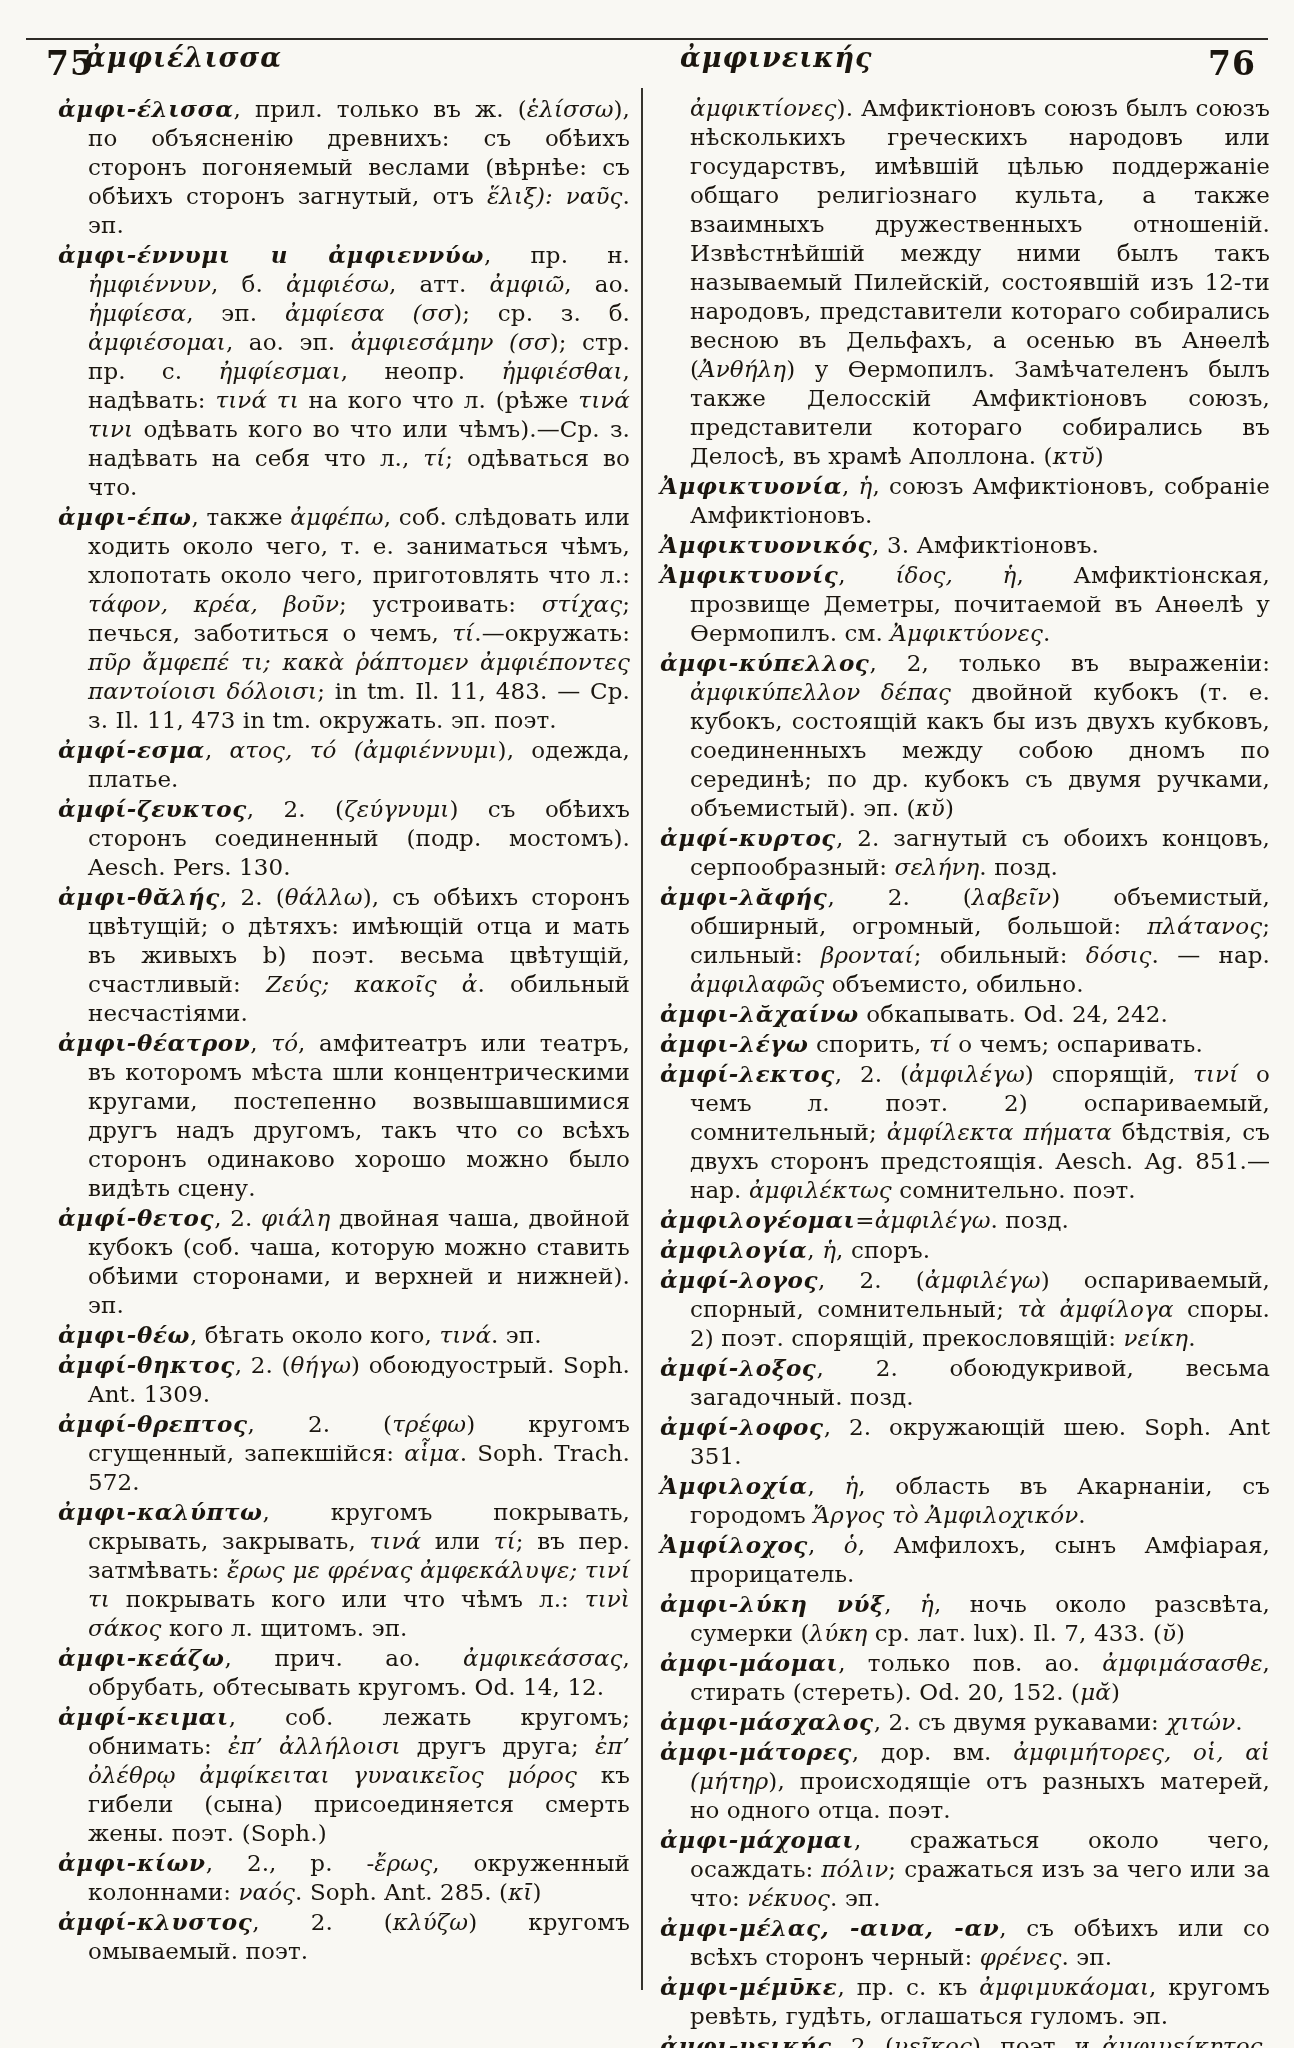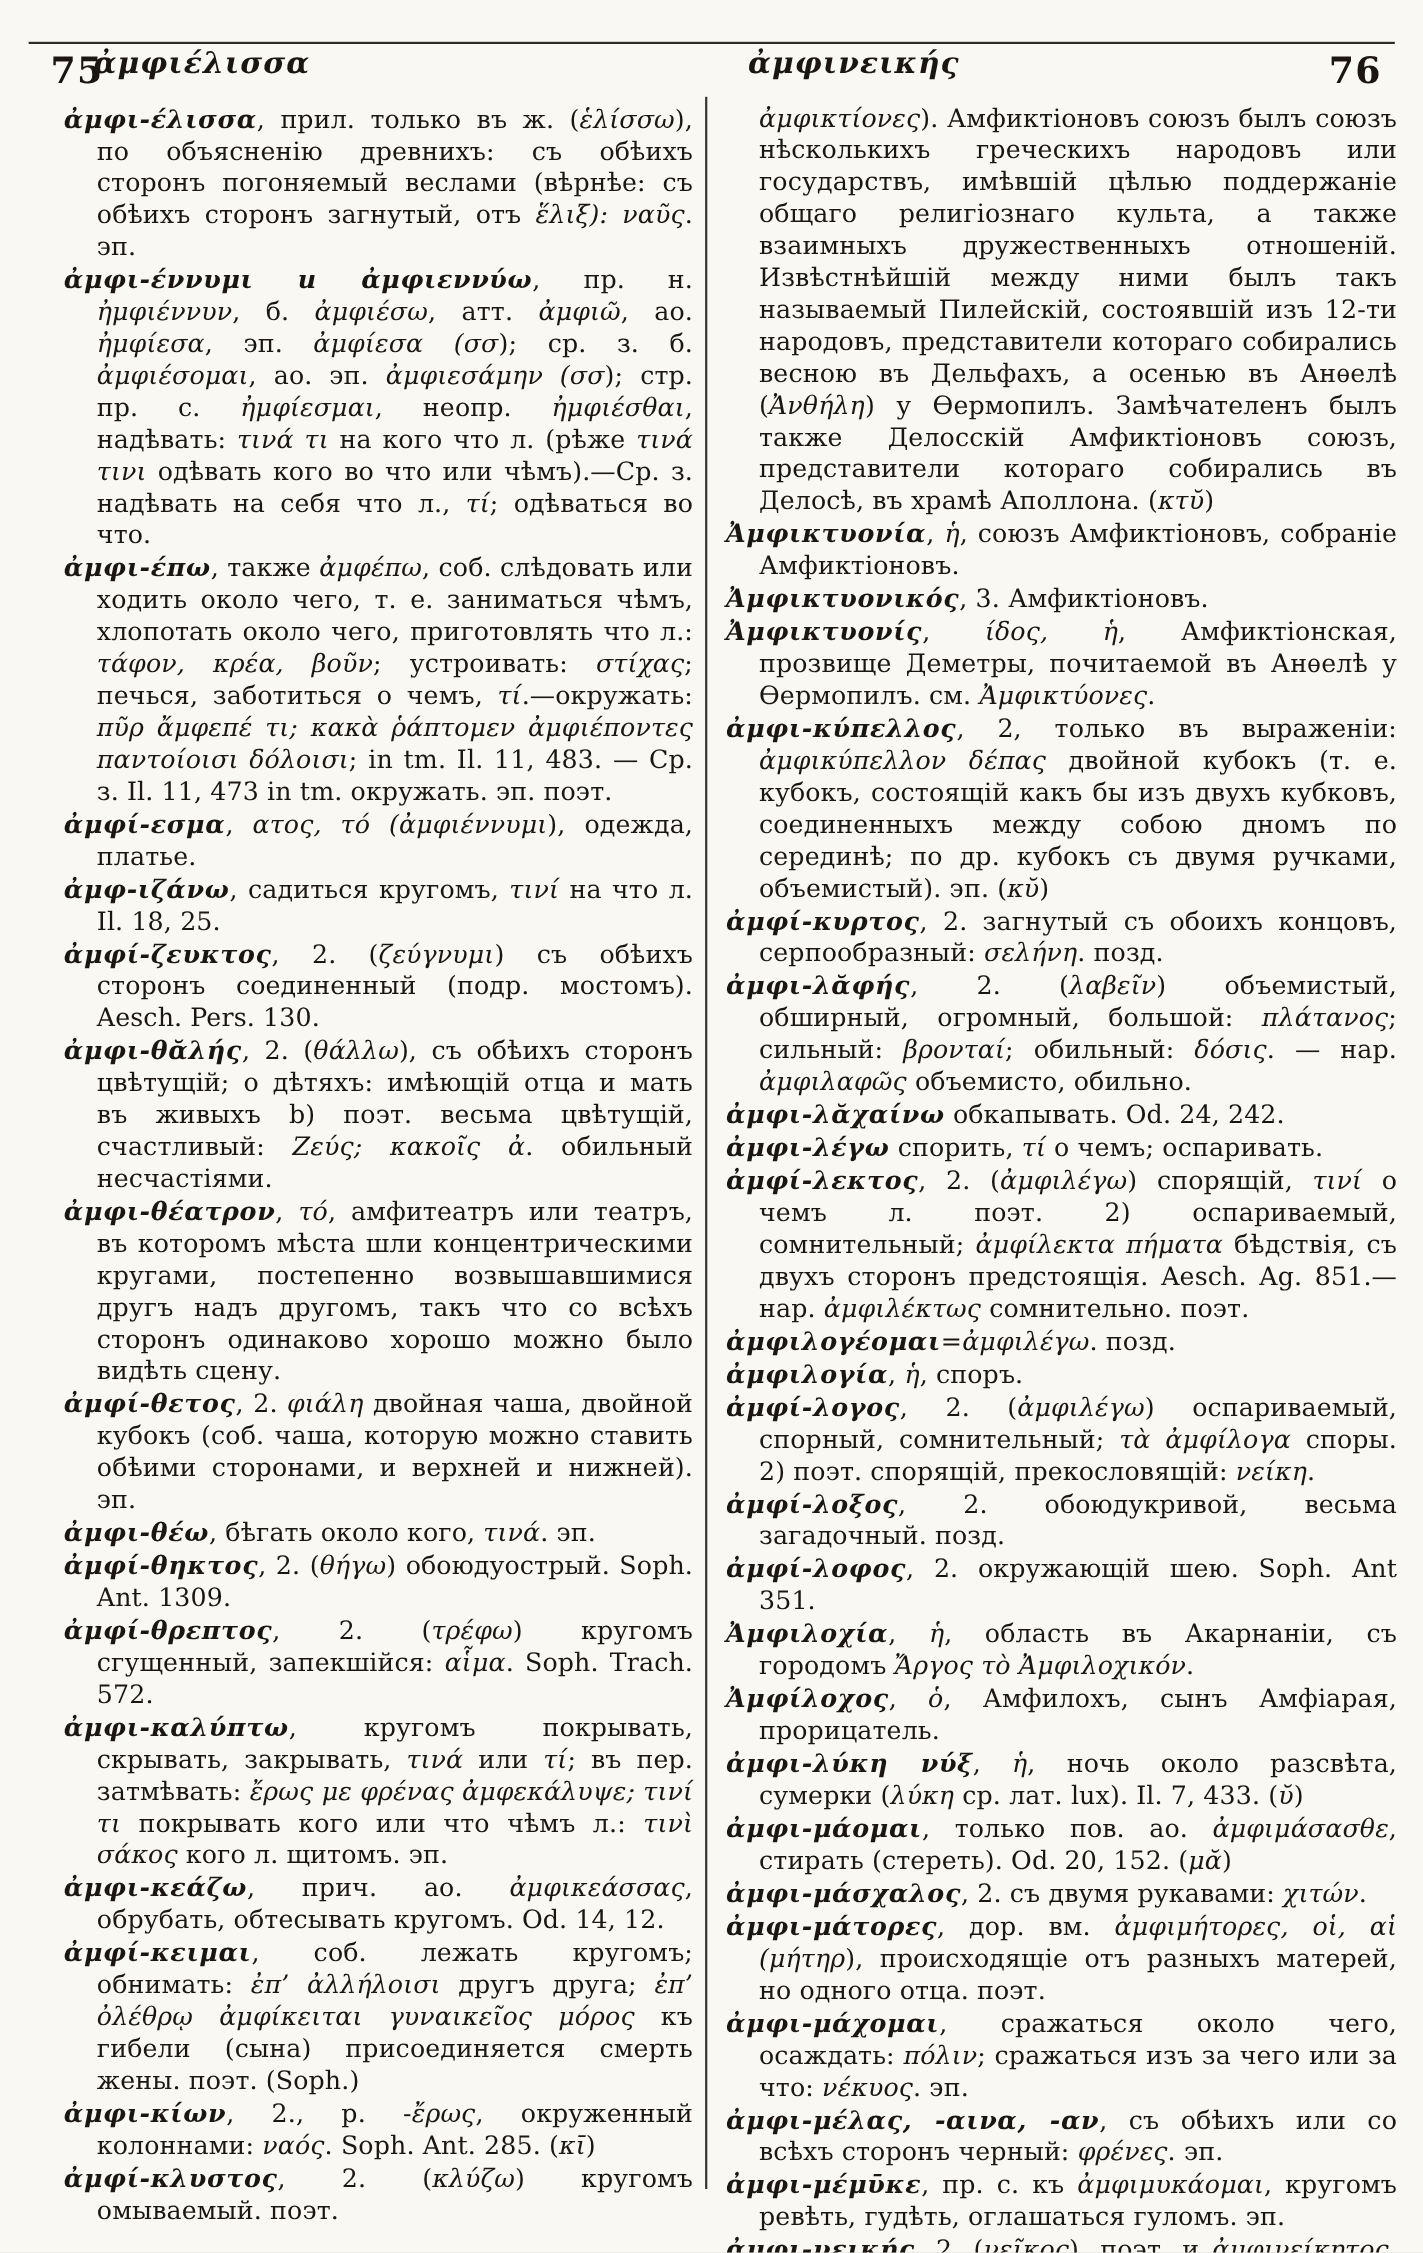--- a/index.html
+++ b/index.html
@@ -40,21 +40,20 @@
   <div class="pg pg-left">75</div>
   <div class="guide guide-left">ἀμφιέλισσα</div>
   <div class="guide guide-right">ἀμφινεικής</div>
   <div class="pg pg-right">76</div>
   <div class="divider"></div>
   <div class="col col-left">
       <p class="entry"><b class="head">ἀμφι-έλισσα</b>, прил. только въ ж. (<span class="gk">ἑλίσσω</span>), по объясненію древнихъ: съ обѣихъ сторонъ погоняемый веслами (вѣрнѣе: съ обѣихъ сторонъ загнутый, отъ <span class="gk">ἕλιξ): ναῦς</span>. эп.</p>
       <p class="entry"><b class="head">ἀμφι-έννυμι и ἀμφιεννύω</b>, пр. н. <span class="gk">ἠμφιέννυν</span>, б. <span class="gk">ἀμφιέσω</span>, атт. <span class="gk">ἀμφιῶ</span>, ао. <span class="gk">ἠμφίεσα</span>, эп. <span class="gk">ἀμφίεσα (σσ</span>); ср. з. б. <span class="gk">ἀμφιέσομαι</span>, ао. эп. <span class="gk">ἀμφιεσάμην (σσ</span>); стр. пр. с. <span class="gk">ἠμφίεσμαι</span>, неопр. <span class="gk">ἠμφιέσθαι</span>, надѣвать: <span class="gk">τινά τι</span> на кого что л. (рѣже <span class="gk">τινά τινι</span> одѣвать кого во что или чѣмъ).—Ср. з. надѣвать на себя что л., <span class="gk">τί</span>; одѣваться во что.</p>
       <p class="entry"><b class="head">ἀμφι-έπω</b>, также <span class="gk">ἀμφέπω</span>, соб. слѣдовать или ходить около чего, т. е. заниматься чѣмъ, хлопотать около чего, приготовлять что л.: <span class="gk">τάφον, κρέα, βοῦν</span>; устроивать: <span class="gk">στίχας</span>; печься, заботиться о чемъ, <span class="gk">τί</span>.—окружать: <span class="gk">πῦρ ἄμφεπέ τι; κακὰ ῥάπτομεν ἀμφιέποντες παντοίοισι δόλοισι</span>; in tm. Il. 11, 483. — Ср. з. Il. 11, 473 in tm. окружать. эп. поэт.</p>
       <p class="entry"><b class="head">ἀμφί-εσμα</b>, <span class="gk">ατος, τό (ἀμφιέννυμι</span>), одежда, платье.</p>
-      <p class="entry"><b class="head">ἀμφ-ιζάνω</b>, садиться кругомъ, <span class="gk">τινί</span> на что л. Il. 18, 25.</p>
       <p class="entry"><b class="head">ἀμφί-ζευκτος</b>, 2. (<span class="gk">ζεύγνυμι</span>) съ обѣихъ сторонъ соединенный (подр. мостомъ). Aesch. Pers. 130.</p>
       <p class="entry"><b class="head">ἀμφι-θᾰλής</b>, 2. (<span class="gk">θάλλω</span>), съ обѣихъ сторонъ цвѣтущій; о дѣтяхъ: имѣющій отца и мать въ живыхъ b) поэт. весьма цвѣтущій, счастливый: <span class="gk">Ζεύς; κακοῖς ἀ</span>. обильный несчастіями.</p>
       <p class="entry"><b class="head">ἀμφι-θέατρον</b>, <span class="gk">τό</span>, амфитеатръ или театръ, въ которомъ мѣста шли концентрическими кругами, постепенно возвышавшимися другъ надъ другомъ, такъ что со всѣхъ сторонъ одинаково хорошо можно было видѣть сцену.</p>
       <p class="entry"><b class="head">ἀμφί-θετος</b>, 2. <span class="gk">φιάλη</span> двойная чаша, двойной кубокъ (соб. чаша, которую можно ставить обѣими сторонами, и верхней и нижней). эп.</p>
       <p class="entry"><b class="head">ἀμφι-θέω</b>, бѣгать около кого, <span class="gk">τινά</span>. эп.</p>
       <p class="entry"><b class="head">ἀμφί-θηκτος</b>, 2. (<span class="gk">θήγω</span>) обоюдуострый. Soph. Ant. 1309.</p>
       <p class="entry"><b class="head">ἀμφί-θρεπτος</b>, 2. (<span class="gk">τρέφω</span>) кругомъ сгущенный, запекшійся: <span class="gk">αἷμα</span>. Soph. Trach. 572.</p>
       <p class="entry"><b class="head">ἀμφι-καλύπτω</b>, кругомъ покрывать, скрывать, закрывать, <span class="gk">τινά</span> или <span class="gk">τί</span>; въ пер. затмѣвать: <span class="gk">ἔρως με φρένας ἀμφεκάλυψε; τινί τι</span> покрывать кого или что чѣмъ л.: <span class="gk">τινὶ σάκος</span> кого л. щитомъ. эп.</p>
       <p class="entry"><b class="head">ἀμφι-κεάζω</b>, прич. ао. <span class="gk">ἀμφικεάσσας</span>, обрубать, обтесывать кругомъ. Od. 14, 12.</p>
       <p class="entry"><b class="head">ἀμφί-κειμαι</b>, соб. лежать кругомъ; обнимать: <span class="gk">ἐπ’ ἀλλήλοισι</span> другъ друга; <span class="gk">ἐπ’ ὀλέθρῳ ἀμφίκειται γυναικεῖος μόρος</span> къ гибели (сына) присоединяется смерть жены. поэт. (Soph.)</p>

